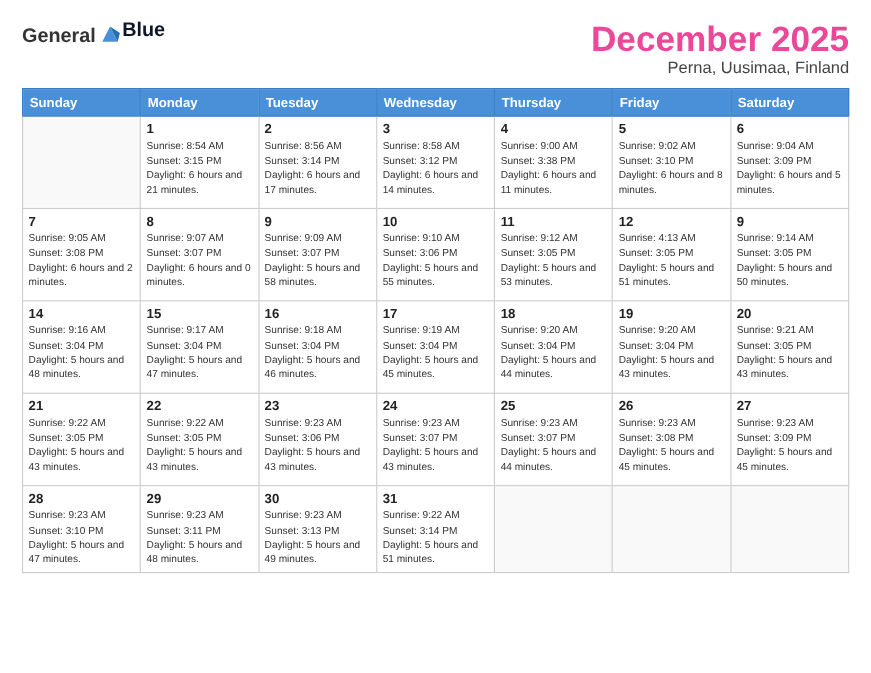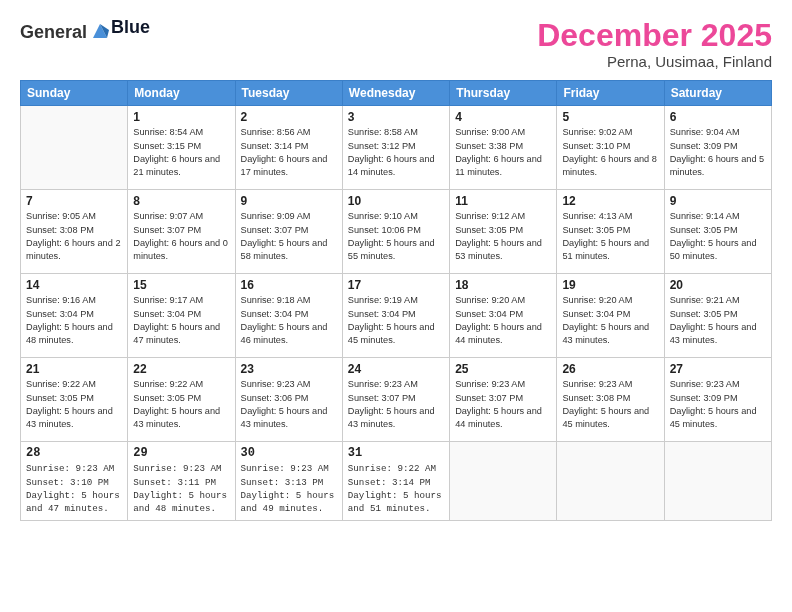--- a/index.html
+++ b/index.html
@@ -89,21 +89,20 @@
     .day-info {
       font-size: 9.2px;
       color: #333;
       line-height: 1.45;
     }
     .empty-cell {
       background: #f9f9f9;
     }
     .last-row td {
       height: 72px;
-      font-family: Liberation Mono, monospace;
     }
   </style>
 </head>
 <body>
 
 <div class="page">
   <div class="header">
     <div class="logo">
       <div style="display:flex;flex-direction:row;align-items:flex-start;">
         <div style="display:flex;align-items:center;">
@@ -189,21 +188,21 @@
           </td>
           <td>
             <span class="day-num">9</span>
             <div class="day-info" style="white-space: pre-line;">Sunrise: 9:09 AM
 Sunset: 3:07 PM
 Daylight: 5 hours and 58 minutes.</div>
           </td>
           <td>
             <span class="day-num">10</span>
             <div class="day-info" style="white-space: pre-line;">Sunrise: 9:10 AM
-Sunset: 10:06 PM
+Sunset: 3:06 PM
 Daylight: 5 hours and 55 minutes.</div>
           </td>
           <td>
             <span class="day-num">11</span>
             <div class="day-info" style="white-space: pre-line;">Sunrise: 9:12 AM
 Sunset: 3:05 PM
 Daylight: 5 hours and 53 minutes.</div>
           </td>
           <td>
             <span class="day-num">12</span>

